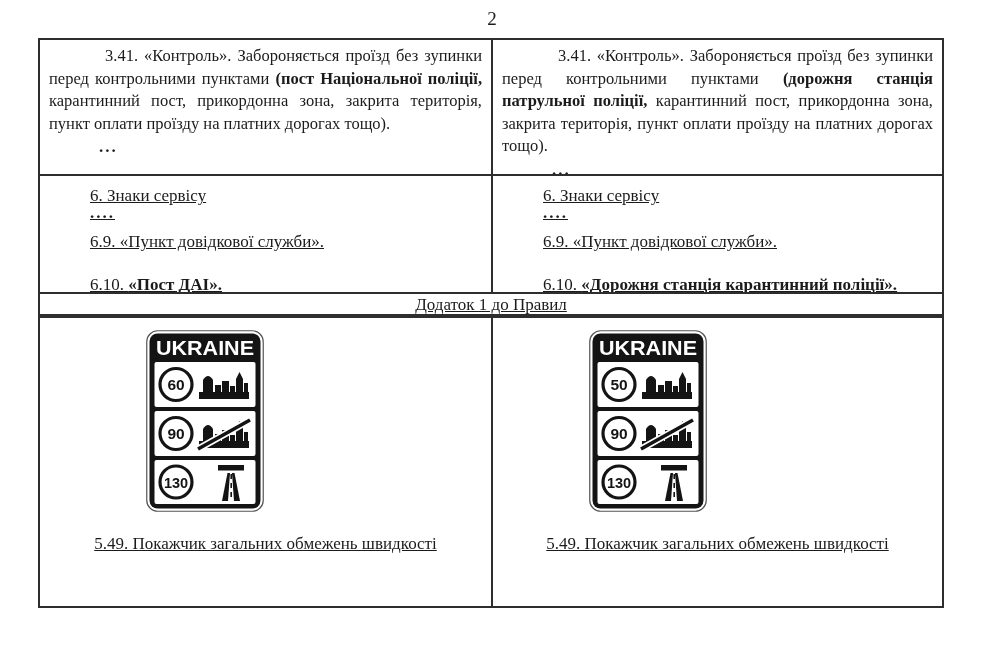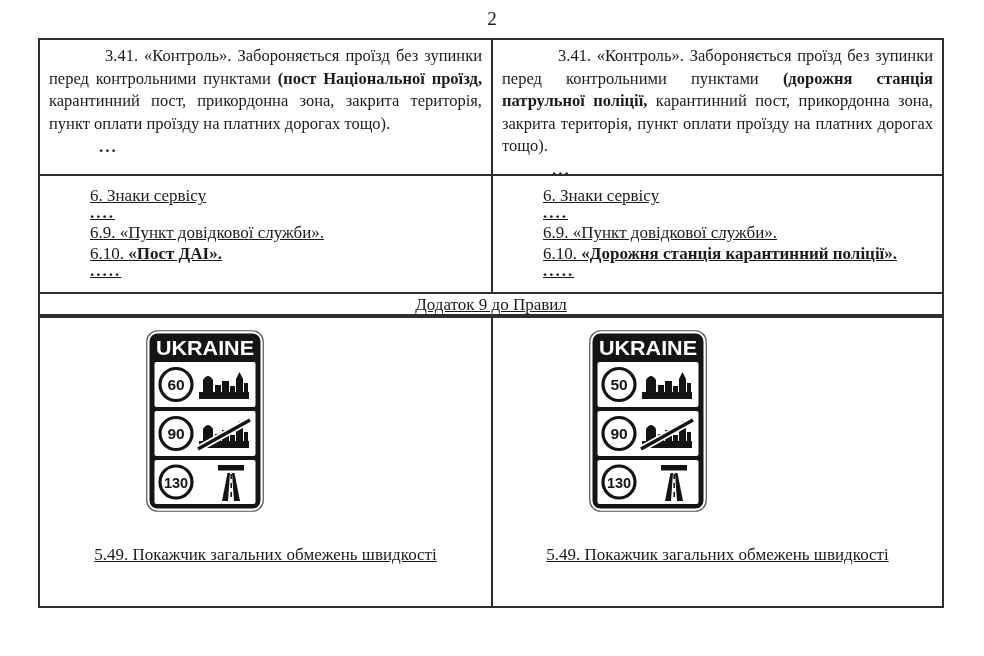--- a/index.html
+++ b/index.html
@@ -35,50 +35,50 @@
     margin:0;font-size:16.5px;line-height:22.5px;text-align:justify;
     text-indent:56px;
   }
   .dots-line{
     padding-left:50px;margin-top:4px;font-size:17px;font-weight:bold;
     letter-spacing:2px;line-height:16px;
   }
   
   .list-cell{padding:9px 8px 0 50px;font-size:17px;line-height:21px;}
   .list-cell .dots-line{padding-left:0;margin-top:0;line-height:14px;}
-  .item-69{margin-top:2px;}
-  .item-610{}
+  .item-69{margin-top:11px;}
+  .item-610{margin-top:22px;}
   .dots-bottom{margin-top:4px;}
   
   .appendix{
     text-align:center;font-size:17px;line-height:21px;height:100%;
   }
   
   .sign-cell{padding-top:12px;}
   .sign-wrap{width:95px;}
   .sign-wrap.left-pos{margin-left:106px;}
   .sign-wrap.right-pos{margin-left:96px;}
   .caption{
-    margin-top:29px;text-align:center;font-size:17px;
+    margin-top:18px;text-align:center;font-size:17px;
   }
   svg text{font-family:"Liberation Sans", sans-serif;}
   b{font-weight:bold;}
 </style>
 </head>
 <body>
 
 <div class="sheet">
 
   <div class="pagenum">2</div>
 
   <div class="doc-table">
 
     <div class="trow row1">
       <div class="cell para-cell">
-        <p class="para"><span>3.41. «Контроль». Забороняється проїзд без зупинки перед контрольними пунктами </span><b>(пост Національної проїзд,</b><span> карантинний пост, прикордонна зона, закрита територія, пункт оплати проїзду на платних дорогах тощо).</span></p>
+        <p class="para"><span>3.41. «Контроль». Забороняється проїзд без зупинки перед контрольними пунктами </span><b>(пост Національної поліції,</b><span> карантинний пост, прикордонна зона, закрита територія, пункт оплати проїзду на платних дорогах тощо).</span></p>
         <div class="dots-line">...</div>
       </div>
       <div class="cell para-cell right-col">
         <p class="para"><span>3.41. «Контроль». Забороняється проїзд без зупинки перед контрольними пунктами </span><b>(дорожня станція патрульної поліції,</b><span> карантинний пост, прикордонна зона, закрита територія, пункт оплати проїзду на платних дорогах тощо).</span></p>
         <div class="dots-line">...</div>
       </div>
     </div>
 
     <div class="trow row2">
       <div class="cell list-cell">
@@ -91,21 +91,21 @@
       <div class="cell list-cell right-col">
         <div>6. Знаки сервісу</div>
         <div class="dots-line">....</div>
         <div class="item-69">6.9. «Пункт довідкової служби».</div>
         <div class="item-610"><span>6.10. </span><b>«Дорожня станція карантинний поліції».</b></div>
         <div class="dots-line dots-bottom">.....</div>
       </div>
     </div>
 
     <div class="trow single row3">
-      <div class="appendix">Додаток 9 до Правил</div>
+      <div class="appendix">Додаток 1 до Правил</div>
     </div>
 
     <div class="trow row4">
 
       <div class="cell sign-cell">
         <div class="sign-wrap left-pos">
           <svg width="118" height="182" viewBox="0 0 118 182">
             <rect x="0.75" y="0.75" width="116.5" height="180.5" rx="11" fill="#ffffff" stroke="#555555" stroke-width="1.2"></rect>
             <rect x="3.5" y="3.5" width="111" height="175" rx="8" fill="#141414"></rect>
             <text x="59" y="25" text-anchor="middle" font-size="21" font-weight="bold" fill="#ffffff" textLength="98" lengthAdjust="spacingAndGlyphs">UKRAINE</text>

